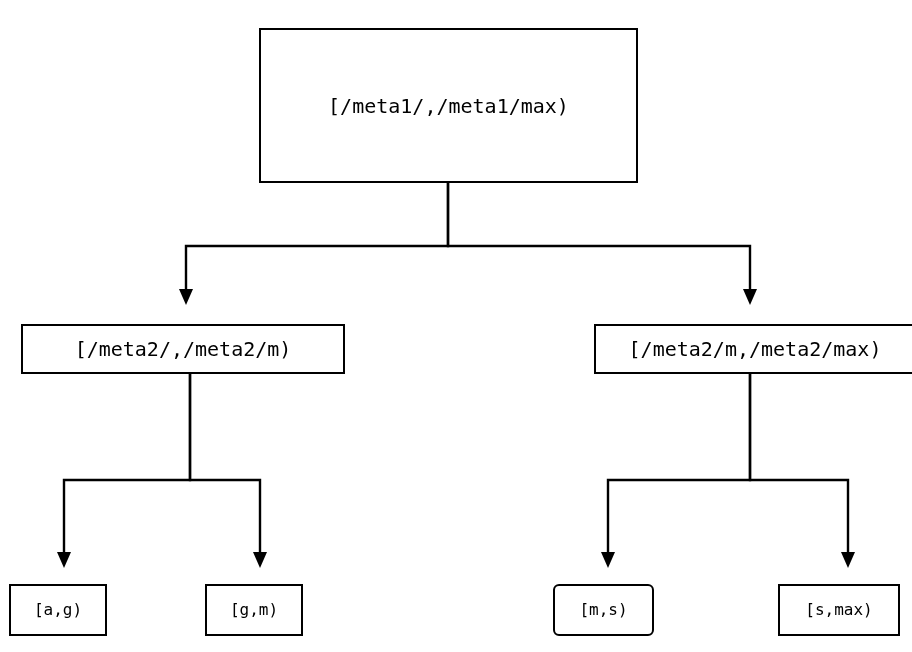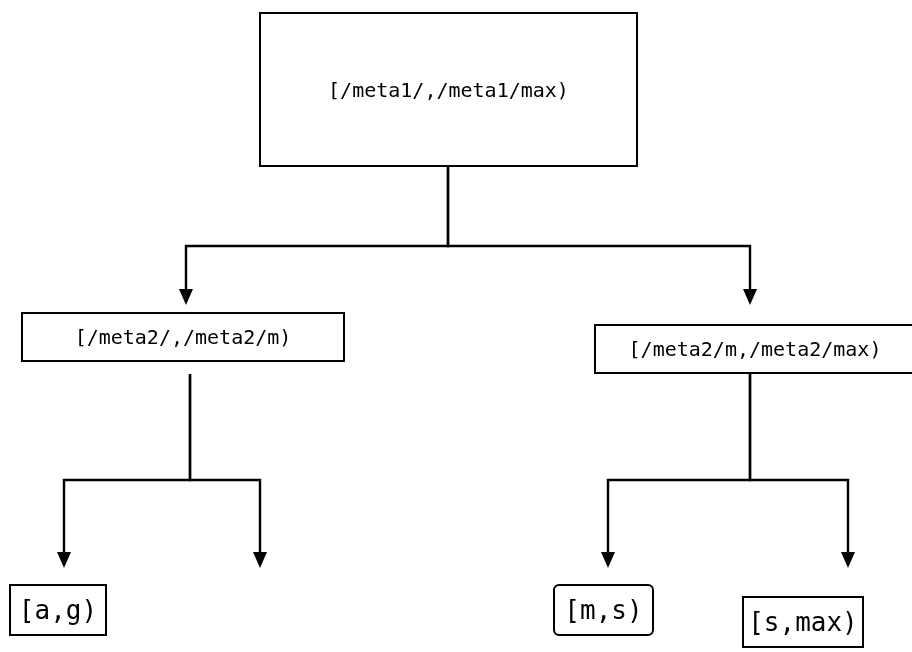--- a/index.html
+++ b/index.html
@@ -40,21 +40,21 @@
     letter-spacing: 0px;
     white-space: nowrap;
     z-index: 2;
   }
   .node-label {
     color: #000000;
     font-family: "DejaVu Sans Mono", "Liberation Mono", monospace;
   }
   .node-root  { font-size: 20px; }
   .node-inner { font-size: 20px; }
-  .node-leaf  { font-size: 26px; }
+  .node-leaf  { font-size: 16px; }
 </style>
 </head>
 <body>
 
 <div id="diagram-root">
 
   <svg id="edge-layer" width="912" height="652" viewBox="0 0 912 652" xmlns="http://www.w3.org/2000/svg">
 
     <g>
       <path d="M 448 167 L 448 246 L 186 246 L 186 289" fill="none" stroke="#000000" stroke-width="2.4" stroke-linecap="butt"></path>
@@ -80,38 +80,41 @@
       <path d="M 750 374 L 750 480 L 608 480 L 608 552" fill="none" stroke="#000000" stroke-width="2.4" stroke-linecap="butt"></path>
       <polygon points="601,552 615,552 608,568" fill="#000000"></polygon>
     </g>
 
     <g>
       <path d="M 750 374 L 750 480 L 848 480 L 848 552" fill="none" stroke="#000000" stroke-width="2.4" stroke-linecap="butt"></path>
       <polygon points="841,552 855,552 848,568" fill="#000000"></polygon>
     </g>
   </svg>
 
-  <div class="node-box node-root" style="left:259px; top:12px; width:379px; height:155px;">
+  <div class="node-box node-root" style="left:259px; top:28px; width:379px; height:155px;">
     <span class="node-label">[/meta1/,/meta1/max)</span>
   </div>
 
-  <div class="node-box node-inner" style="left:21px; top:312px; width:324px; height:50px;">
+  <div class="node-box node-inner" style="left:21px; top:324px; width:324px; height:50px;">
     <span class="node-label">[/meta2/,/meta2/m)</span>
   </div>
 
   <div class="node-box node-inner" style="left:580px; top:324px; width:322px; height:50px;margin-left:14px;">
     <span class="node-label">[/meta2/m,/meta2/max)</span>
   </div>
 
   <div class="node-box node-leaf" style="left:9px; top:584px; width:98px; height:52px;">
     <span class="node-label">[a,g)</span>
   </div>
 
+  <div class="node-box node-leaf" style="left:205px; top:584px; width:98px; height:52px;">
+    <span class="node-label">[g,m)</span>
+  </div>
 
   <div class="node-box node-leaf" style="left:553px; top:584px; width:101px; height:52px;border-radius:6px;">
     <span class="node-label">[m,s)</span>
   </div>
 
-  <div class="node-box node-leaf" style="left:742px; top:584px; width:122px; height:52px;margin-top:12px;">
+  <div class="node-box node-leaf" style="left:778px; top:584px; width:122px; height:52px;">
     <span class="node-label">[s,max)</span>
   </div>
 
 </div>
 
 </body></html>

